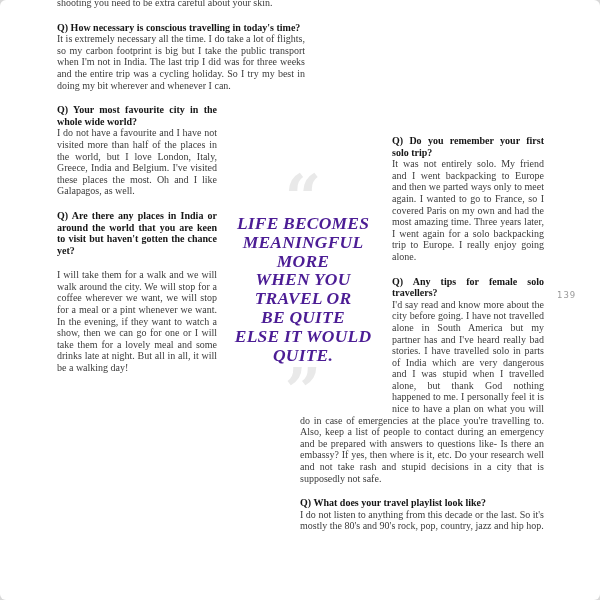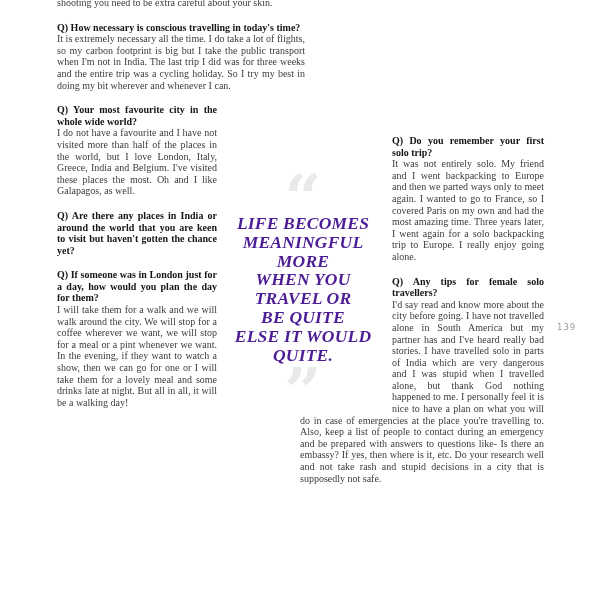--- a/index.html
+++ b/index.html
@@ -4,20 +4,21 @@
 <style>
   html,body{margin:0;padding:0;background:#d8d8d8;}
   .page{
     position:relative;
     width:600px;height:600px;
     margin:0 auto;
     background:#ffffff;
     overflow:hidden;
     font-family:"Liberation Serif", serif;
     color:#3b3b3b;
+    border-radius:6px;
   }
   .col{position:absolute;font-size:10px;line-height:11.6px;text-align:justify;}
   .col-left{left:57px;top:0;width:248px;}
   .col-right{left:300px;top:123px;width:244px;}
   .clipped-line{margin-top:-3px;margin-bottom:13px;}
   .qa{margin:12px 0 13px 0;}
   .qa .q{font-weight:bold;color:#151515;}
   .qa .a{color:#3b3b3b;}
   .spacer-right{float:right;width:88px;height:305px;}
   .spacer-left{float:left;width:92px;height:290px;}
@@ -38,21 +39,21 @@
     font-weight:bold;
     color:#e9e9e9;
     font-size:64px;
     user-select:none;
   }
   .qmark-open{height:36px;line-height:44px;overflow:visible;margin-bottom:2px;}
   .qmark-close{height:42px;line-height:50px;overflow:visible;margin-top:2px;}
   .page-number{
     position:absolute;left:557px;top:290px;
     font-family:"DejaVu Sans", sans-serif;
-    font-size:8.5px;letter-spacing:1px;color:#9a9a9a;margin-top:32px;
+    font-size:8.5px;letter-spacing:1px;color:#9a9a9a;
   }
 </style>
 </head>
 <body>
 
 <div class="page">
 
   <div class="col col-left">
     <div class="clipped-line">shooting you need to be extra careful about your skin.</div>
 
@@ -66,38 +67,41 @@
     <div class="qa">
       <div class="q">Q) Your most favourite city in the whole wide world?</div>
       <div class="a">I do not have a favourite and I have not visited more than half of the places in the world, but I love London, Italy, Greece, India and Belgium. I've visited these places the most. Oh and I like Galapagos, as well.</div>
     </div>
 
     <div class="qa">
       <div class="q">Q) Are there any places in India or around the world that you are keen to visit but haven't gotten the chance yet?</div>
     </div>
 
     <div class="qa">
-      <div class="q">Q) If someone was in London just for a day, how would you plan the day for them?</div>
       <div class="a">I will take them for a walk and we will walk around the city. We will stop for a coffee wherever we want, we will stop for a meal or a pint whenever we want. In the evening, if they want to watch a show, then we can go for one or I will take them for a lovely meal and some drinks late at night. But all in all, it will be a walking day!</div>
     </div>
   </div>
 
   <div class="col col-right">
     <div class="spacer-left"></div>
 
     <div class="qa">
       <div class="q">Q) Do you remember your first solo trip?</div>
       <div class="a">It was not entirely solo. My friend and I went backpacking to Europe and then we parted ways only to meet again. I wanted to go to France, so I covered Paris on my own and had the most amazing time. Three years later, I went again for a solo backpacking trip to Europe. I really enjoy going alone.</div>
     </div>
 
     <div class="qa">
       <div class="q">Q) Any tips for female solo travellers?</div>
       <div class="a">I'd say read and know more about the city before going. I have not travelled alone in South America but my partner has and I've heard really bad stories. I have travelled solo in parts of India which are very dangerous and I was stupid when I travelled alone, but thank God nothing happened to me. I personally feel it is nice to have a plan on what you will do in case of emergencies at the place you're travelling to. Also, keep a list of people to contact during an emergency and be prepared with answers to questions like- Is there an embassy? If yes, then where is it, etc. Do your research well and not take rash and stupid decisions in a city that is supposedly not safe.</div>
     </div>
 
+    <div class="qa">
+      <div class="q">Q) What does your travel playlist look like?</div>
+      <div class="a">I do not listen to anything from this decade or the last. So it's mostly the 80's and 90's rock, pop, country, jazz and hip hop.</div>
+    </div>
   </div>
 
   <div class="pull-quote">
     <div class="qmark qmark-open">“</div>
     <div class="pq-line">LIFE BECOMES</div>
     <div class="pq-line">MEANINGFUL</div>
     <div class="pq-line">MORE</div>
     <div class="pq-line">WHEN YOU</div>
     <div class="pq-line">TRAVEL OR</div>
     <div class="pq-line">BE QUITE</div>

